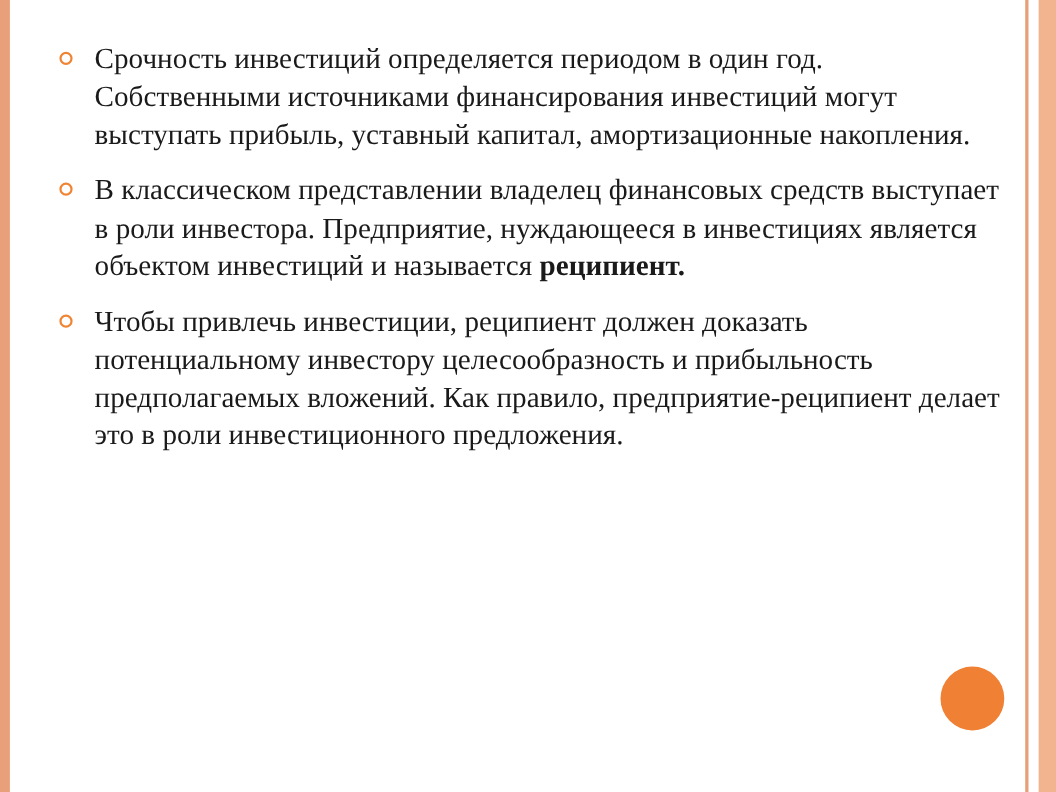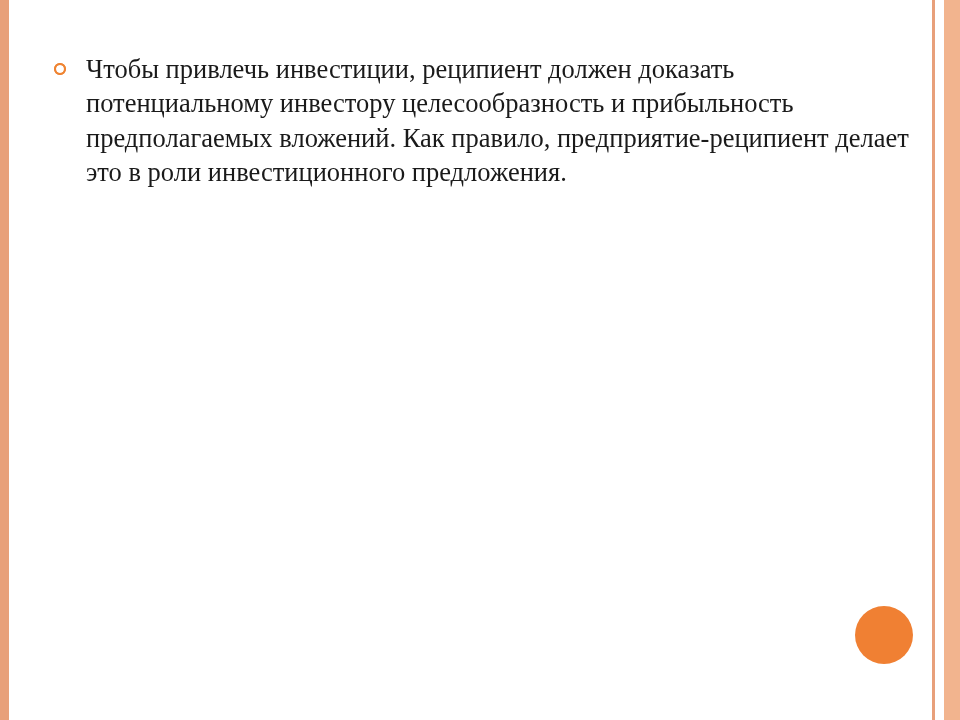--- a/index.html
+++ b/index.html
@@ -109,20 +109,21 @@
 <div class="slide">
 
   <div class="left-bar"></div>
 
   <div class="right-bar-outer"></div>
   <div class="right-bar-gap"></div>
   <div class="right-bar-line"></div>
 
   <div class="content">
     <ul class="bullets" id="bullet-list">
-        <li><span class="bullet-marker"></span></li>
+        <li><span class="bullet-marker"></span><span><span>Срочность инвестиций определяется периодом в один год. Собственными источниками финансирования инвестиций могут выступать прибыль, уставный капитал, амортизационные накопления.</span></span></li>
+        <li><span class="bullet-marker"></span><span><span>В классическом представлении владелец финансовых средств выступает в роли инвестора. Предприятие, нуждающееся в инвестициях является объектом инвестиций и называется </span><span class="bold">реципиент.</span></span></li>
         <li><span class="bullet-marker"></span><span><span>Чтобы привлечь инвестиции, реципиент должен доказать потенциальному инвестору целесообразность и прибыльность предполагаемых вложений. Как правило, предприятие-реципиент делает это в роли инвестиционного предложения.</span></span></li>
       </ul>
   </div>
 
   <div class="orange-circle"></div>
 
 </div>
 
 </body></html>

